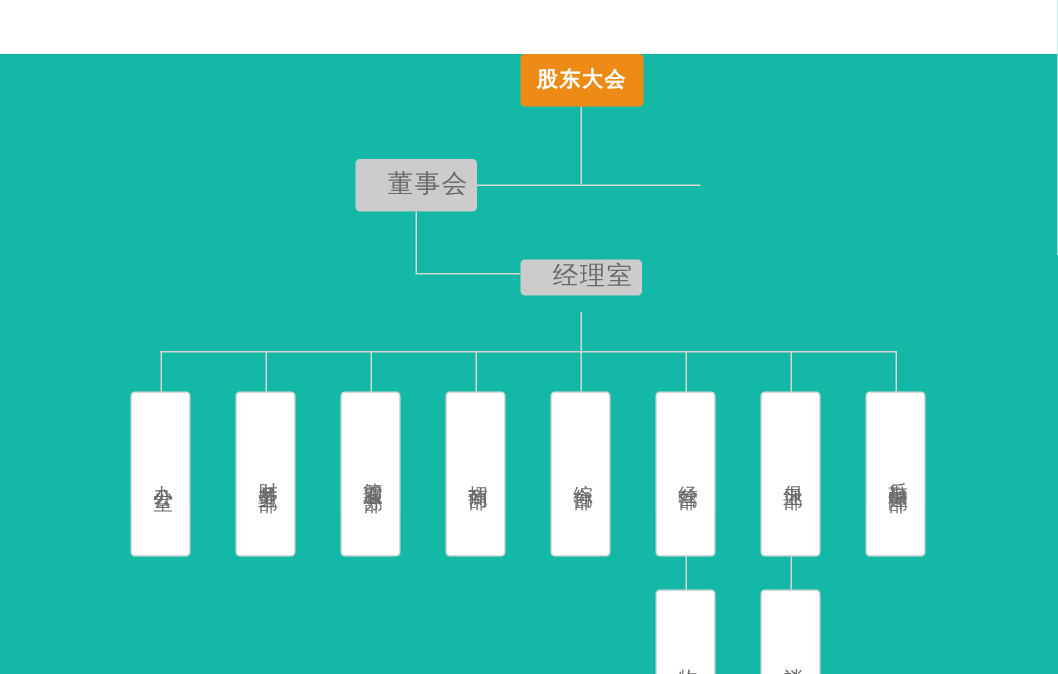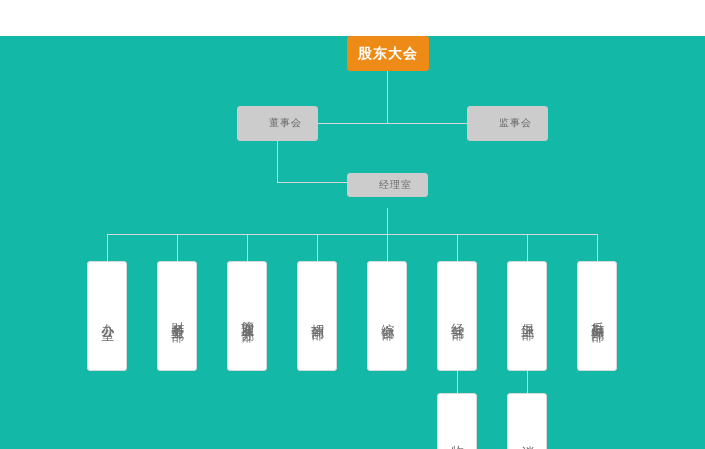--- a/index.html
+++ b/index.html
@@ -40,21 +40,21 @@
     font-weight: bold;
     letter-spacing: 1px;
   }
 
   
   .node-gray {
     background: #CCCCCC;
     border: 1px solid #CCCCCC;
     border-radius: 3px;
     color: #6b6b6b;
-    font-size: 10px;
+    font-size: 17px;
     letter-spacing: 1px;
     padding-left: 16px;
   }
 
   
   .node-dept {
     background: #ffffff;
     border: 1px solid #d9d9d9;
     border-radius: 3px;
     color: #6b6b6b;
@@ -97,21 +97,20 @@
   <div class="line line-v" style="left:457px; top:198px; height:27px;"></div>
   <div class="line line-v" style="left:527px; top:198px; height:27px;"></div>
   <div class="line line-v" style="left:597px; top:198px; height:27px;"></div>
 
   <div class="line line-v" style="left:457px; top:335px; height:22px;"></div>
   <div class="line line-v" style="left:527px; top:335px; height:22px;"></div>
 
   <div class="node node-root" style="left:347px; top:0px; width:82px; height:35px;">股东大会</div>
 
   <div class="node node-gray" style="left:237px; top:70px; width:81px; height:35px;">董事会</div>
-  <div class="node node-gray" style="left:467px; top:70px; width:81px; height:35px;">监事会</div>
 
   <div class="node node-gray" style="left:347px; top:137px; width:81px; height:24px;">经理室</div>
 
   <div class="node node-dept" style="left:87px; top:225px; width:40px; height:110px;">办公室</div>
   <div class="node node-dept" style="left:157px; top:225px; width:40px; height:110px;">财务劳工部</div>
   <div class="node node-dept" style="left:227px; top:225px; width:40px; height:110px;">管理服务部</div>
   <div class="node node-dept" style="left:297px; top:225px; width:40px; height:110px;">招商部</div>
   <div class="node node-dept" style="left:367px; top:225px; width:40px; height:110px;">综合部</div>
   <div class="node node-dept" style="left:437px; top:225px; width:40px; height:110px;">经营部</div>
   <div class="node node-dept" style="left:507px; top:225px; width:40px; height:110px;">保卫部</div>

